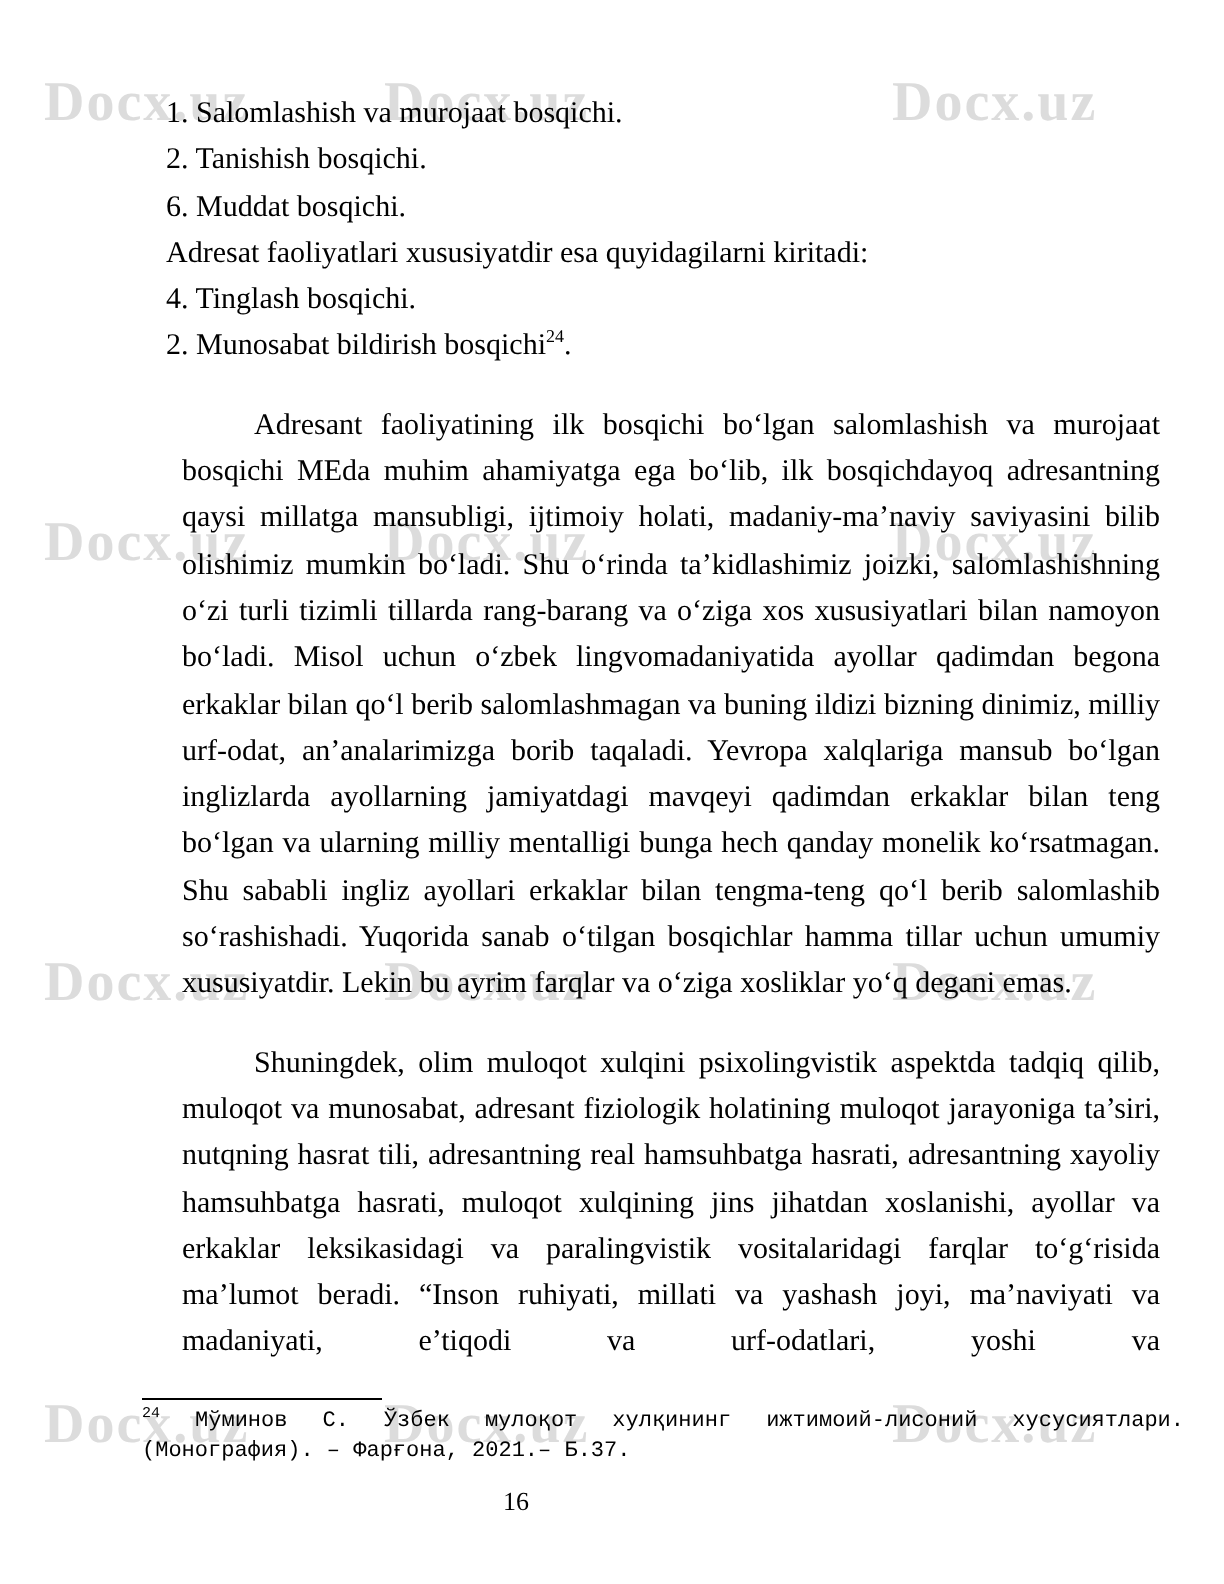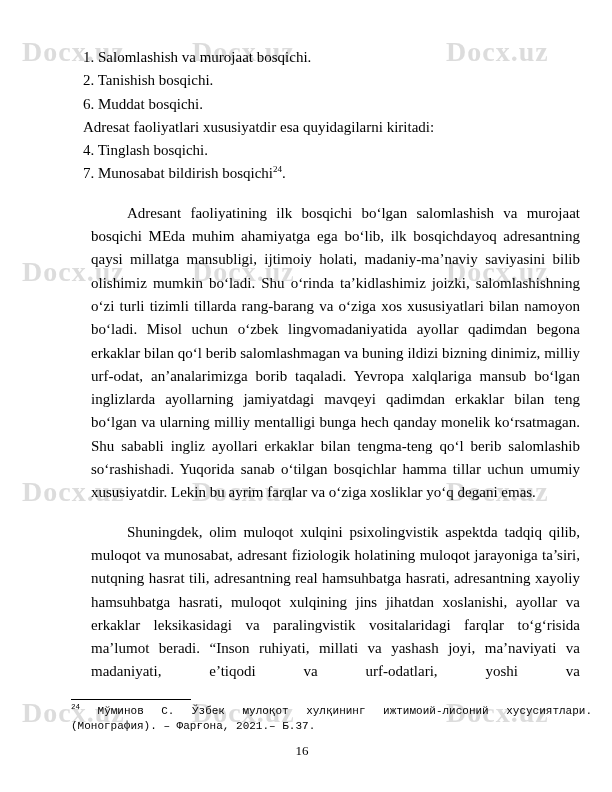--- a/index.html
+++ b/index.html
@@ -76,21 +76,20 @@
   }
   .fn-text sup.ref { font-size: 7.5px; }
   .page-number {
     position: absolute;
     top: 743px;
     left: 0;
     width: 516px;
     text-align: center;
     z-index: 1;
     font-size: 13px;
-    padding-left: 44px;
   }
 </style>
 </head>
 <body>
 
 <div class="page">
 
   <div class="watermark-layer">
       <span class="wm" style="left: 22px; top: 36px; color: rgb(198, 198, 198);">Docx.uz</span>
       <span class="wm" style="left: 192px; top: 36px; color: rgb(198, 198, 198);">Docx.uz</span>
@@ -109,21 +108,21 @@
   <div class="body-text">
     <p class="li">1. Salomlashish va murojaat bosqichi.</p>
     <p class="li">2. Tanishish bosqichi.</p>
     <p class="li">6. Muddat bosqichi.</p>
 
     <p class="li">Adresat faoliyatlari xususiyatdir esa quyidagilarni kiritadi:</p>
 
     <p class="li">
       <span>4. Tinglash bosqichi.</span></p>
     <p class="li">
-      <span>7. Munosabat bildirish bosqichi</span><sup class="ref">24</sup><span>.</span></p>
+      <span>2. Munosabat bildirish bosqichi</span><sup class="ref">24</sup><span>.</span></p>
 
     <p class="para">Adresant faoliyatining ilk bosqichi boʻlgan salomlashish va murojaat bosqichi MEda muhim ahamiyatga ega boʻlib, ilk bosqichdayoq adresantning qaysi millatga mansubligi, ijtimoiy holati, madaniy-ma’naviy saviyasini bilib olishimiz mumkin boʻladi. Shu oʻrinda ta’kidlashimiz joizki, salomlashishning oʻzi turli tizimli tillarda rang-barang va oʻziga xos xususiyatlari bilan namoyon boʻladi. Misol uchun oʻzbek lingvomadaniyatida ayollar qadimdan begona erkaklar bilan qoʻl berib salomlashmagan va buning ildizi bizning dinimiz, milliy urf-odat, an’analarimizga borib taqaladi. Yevropa xalqlariga mansub boʻlgan inglizlarda ayollarning jamiyatdagi mavqeyi qadimdan erkaklar bilan teng boʻlgan va ularning milliy mentalligi bunga hech qanday monelik koʻrsatmagan. Shu sababli ingliz ayollari erkaklar bilan tengma-teng qoʻl berib salomlashib soʻrashishadi. Yuqorida sanab oʻtilgan bosqichlar hamma tillar uchun umumiy xususiyatdir. Lekin bu ayrim farqlar va oʻziga xosliklar yoʻq degani emas.</p>
     <p class="para cont-next-page">Shuningdek, olim muloqot xulqini psixolingvistik aspektda tadqiq qilib, muloqot va munosabat, adresant fiziologik holatining muloqot jarayoniga ta’siri, nutqning hasrat tili, adresantning real hamsuhbatga hasrati, adresantning xayoliy hamsuhbatga hasrati, muloqot xulqining jins jihatdan xoslanishi, ayollar va erkaklar leksikasidagi va paralingvistik vositalaridagi farqlar toʻgʻrisida ma’lumot beradi. “Inson ruhiyati, millati va yashash joyi, ma’naviyati va madaniyati, e’tiqodi va urf-odatlari, yoshi va</p>
   </div>
 
   <div class="footnote-area">
     <div class="fn-rule"></div>
     <p class="fn-text">
       <sup class="ref">24</sup>
       <span>Мўминов С. Ўзбек мулоқот хулқининг ижтимоий-лисоний хусусиятлари. (Монография). – Фарғона, 2021.– Б.37.</span>

